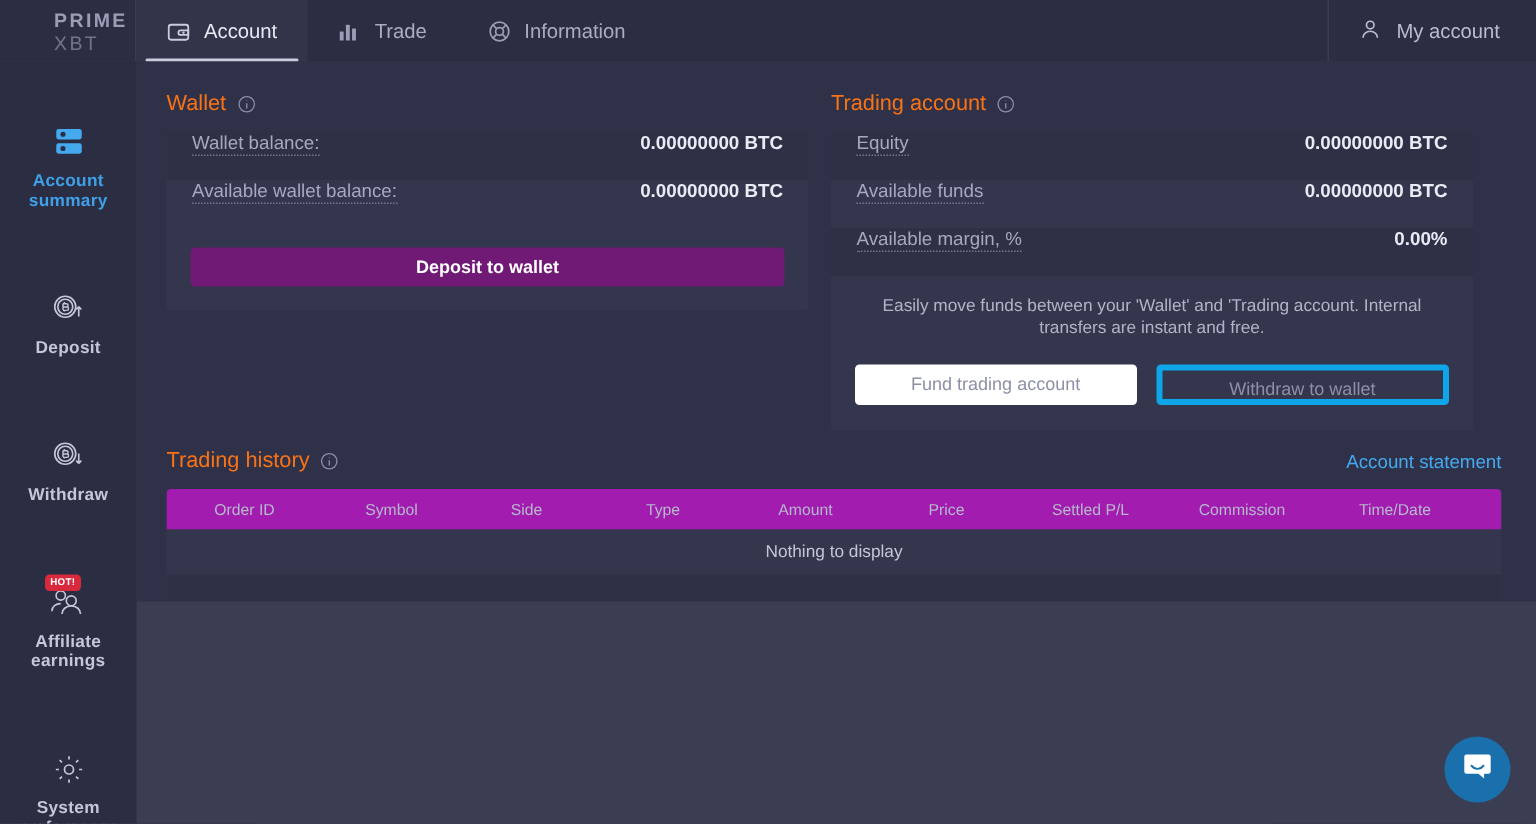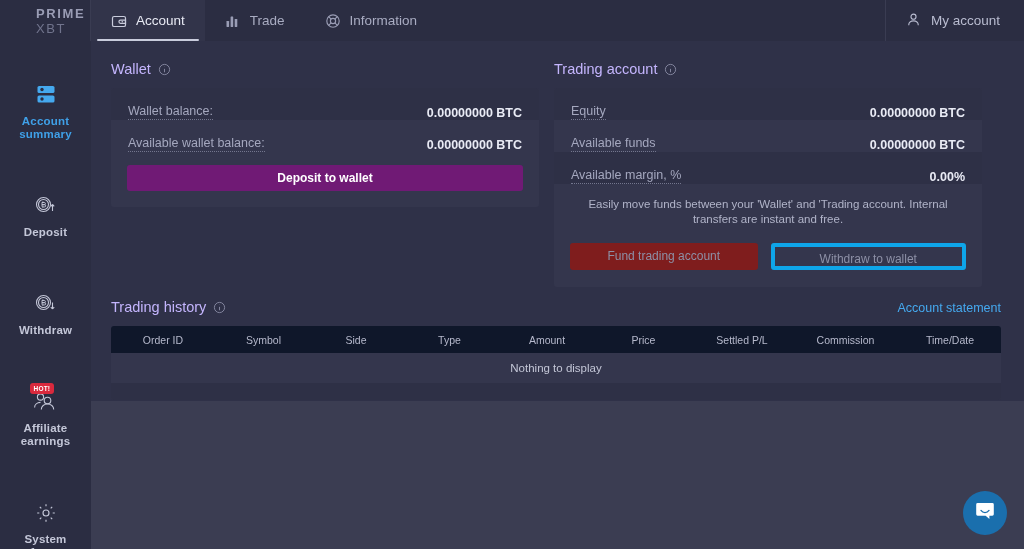--- a/index.html
+++ b/index.html
@@ -62,33 +62,33 @@
     padding:2px 3.5px; border-radius:3px; letter-spacing:.2px;
   }
 
   
   .content{
     position:absolute; left:91px; top:41px; width:933px; height:360px;
     background:#2f3148;
   }
   .section-head{
     display:flex; align-items:center; gap:7px;
-    color:#c4b5fd; font-size:14.5px;
+    color:#f97316; font-size:14.5px;
   }
   .info-ico{ display:inline-flex; }
 
   .panel-row{ position:absolute; left:20px; top:20px; width:890px; display:flex; gap:15px; }
   .panel{ }
   .panel.wallet{ width:428px; }
   .panel.trading{ width:428px; }
   .card{
     margin-top:11px; background:#34364d; border-radius:3px; overflow:hidden;
   }
   .kv{
-    display:flex; align-items:flex-end; justify-content:space-between;
+    display:flex; align-items:flex-start; justify-content:space-between;
     height:32px; padding:0 17px;
   }
   .kv.dark{ background:#2e3046; }
   .kv .k{
     font-size:12.5px; color:#a5a8bf;
     border-bottom:1px dotted #73768e; padding-bottom:1px;
   }
   .kv .v{ font-size:12.5px; font-weight:700; color:#e9ebf5; }
   .cta-wrap{ padding:13px 16px 16px; }
   .btn-primary{
@@ -99,29 +99,29 @@
   }
   .note{
     padding:13px 17px 0; font-size:11.5px; line-height:15px; color:#b1b4c9;text-align:center;
   }
   .btn-row{ display:flex; gap:13px; padding:16px 16px 17px; }
   .btn-sec{
     flex:1; height:27px; line-height:27px; text-align:center; border-radius:3px;
     font-size:12px; color:#8d90a6; cursor:pointer;
     font-family:"Liberation Sans", sans-serif;
   }
-  .btn-sec.filled{ background:#7f1d1d; border:none; }
+  .btn-sec.filled{ background:#ffffff; border:none; }
   .btn-sec.ghost{ background:transparent; border:4px solid #0ea5e9; line-height:25px; }
 
   
   .history{ position:absolute; left:20px; top:258px; width:890px; }
   .hist-head{ display:flex; align-items:flex-end; justify-content:space-between; }
   .link{ color:#45a9ef; font-size:12.5px; cursor:pointer; }
   .table{ margin-top:11px; background:#34364d; border-radius:3px; overflow:hidden; }
-  .thead{ display:flex; background:#0f172a; height:27px; align-items:center;justify-content:space-between; }
+  .thead{ display:flex; background:#a21caf; height:27px; align-items:center; }
   .th{ font-size:10.5px; color:#b6b9cc; text-align:center; }
   .empty{
     height:30px; display:flex; align-items:center; justify-content:center;
     font-size:11.5px; color:#c3c6d6; background:#34364d;
   }
   .tfoot{ height:17px; background:#2e3046; }
 
   
   .chat{
     position:absolute; right:17px; bottom:14px; width:44px; height:44px;

